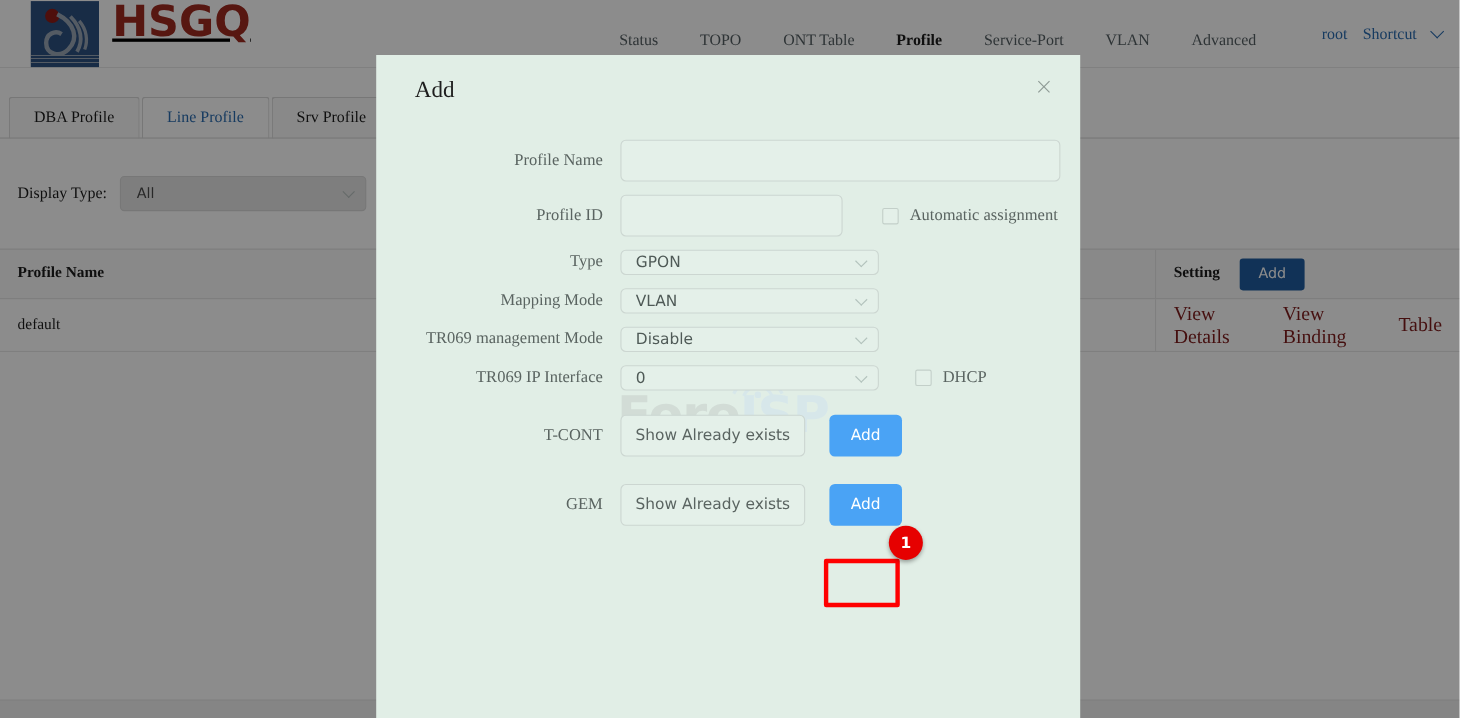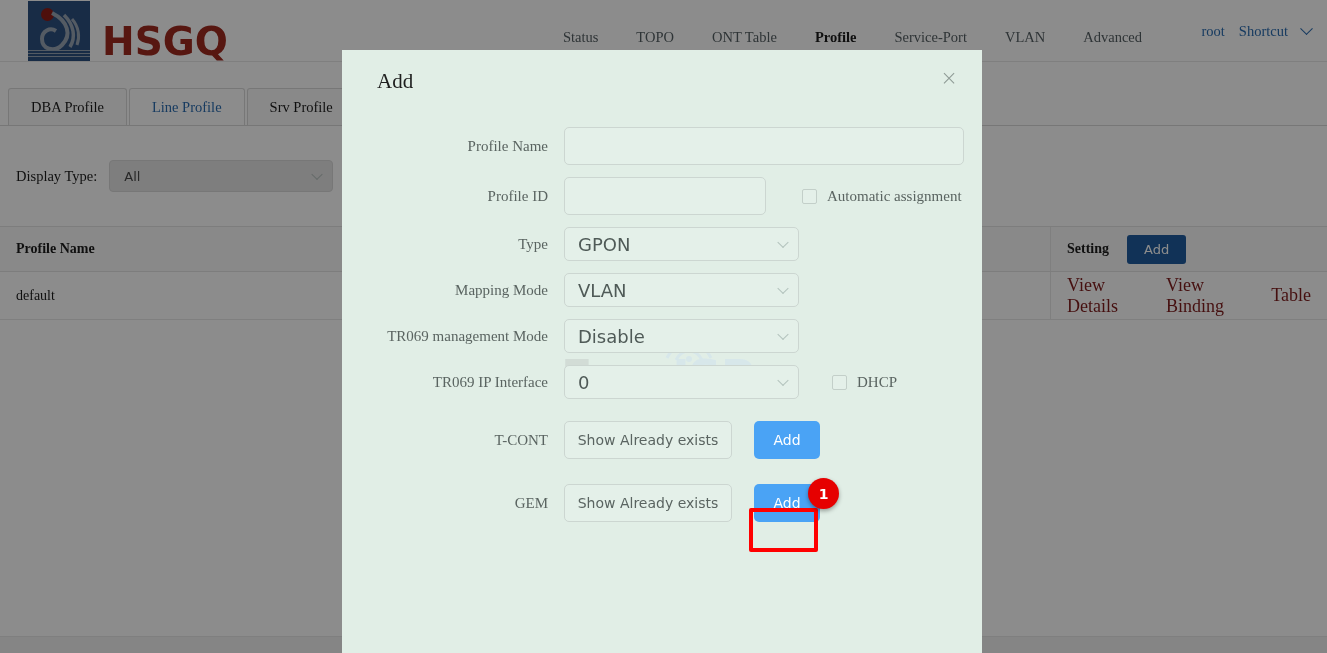--- a/index.html
+++ b/index.html
@@ -16,21 +16,21 @@
   }
 
   
   .page { position: absolute; inset: 0; background: #ffffff; }
 
   .header {
     position: absolute; left: 0; top: 0; width: 1327px; height: 62px;
     background: #ffffff; border-bottom: 1px solid #e8e8e8;
     display: flex; align-items: center;
   }
-  .brand { display: flex; align-items: flex-end; margin-left: 28px; }
+  .brand { display: flex; align-items: flex-start; margin-left: 28px; text-decoration: underline; }
   .brand-mark {
     width: 62px; height: 60px; background: #2c5080;
     position: relative; overflow: hidden; flex: none;
   }
   .brand-mark .dot {
     position: absolute; left: 13px; top: 7px;
     width: 13px; height: 13px; border-radius: 50%; background: #8e1c16;
   }
   .brand-mark .swirl { position: absolute; left: 0; top: 0; }
   .brand-mark .stripes {
@@ -174,24 +174,24 @@
     font-size: 15px; color: #5a6461; flex: none;
   }
   .finput {
     height: 38px; border: 1px solid #ccd6d1; border-radius: 5px;
     background: #e4f0e9;
     font-family: "DejaVu Sans", sans-serif; font-size: 13.5px; color: #4a4a4a;
     padding: 0 12px; outline: none;
   }
   .finput::placeholder { color: #9aa5a1; }
   .fselect {
-    position: relative; width: 235px; height: 34px;
+    position: relative; width: 235px; height: 23px;
     border: 1px solid #ccd6d1; border-radius: 5px; background: #e4f0e9;
     display: flex; align-items: center; padding: 0 30px 0 13px;
-    font-family: "DejaVu Sans", sans-serif; font-size: 18px; color: #4f5a57;
+    font-family: "DejaVu Sans", sans-serif; font-size: 14px; color: #4f5a57;
     cursor: pointer;
     text-align: center;
   }
   .fselect .chev {
     border-right-color: #b3c3bd; border-bottom-color: #b3c3bd;
   }
 
   .fcheck {
     display: flex; align-items: center; gap: 10px; margin-left: 36px;
     font-size: 15px; color: #5a6461;

